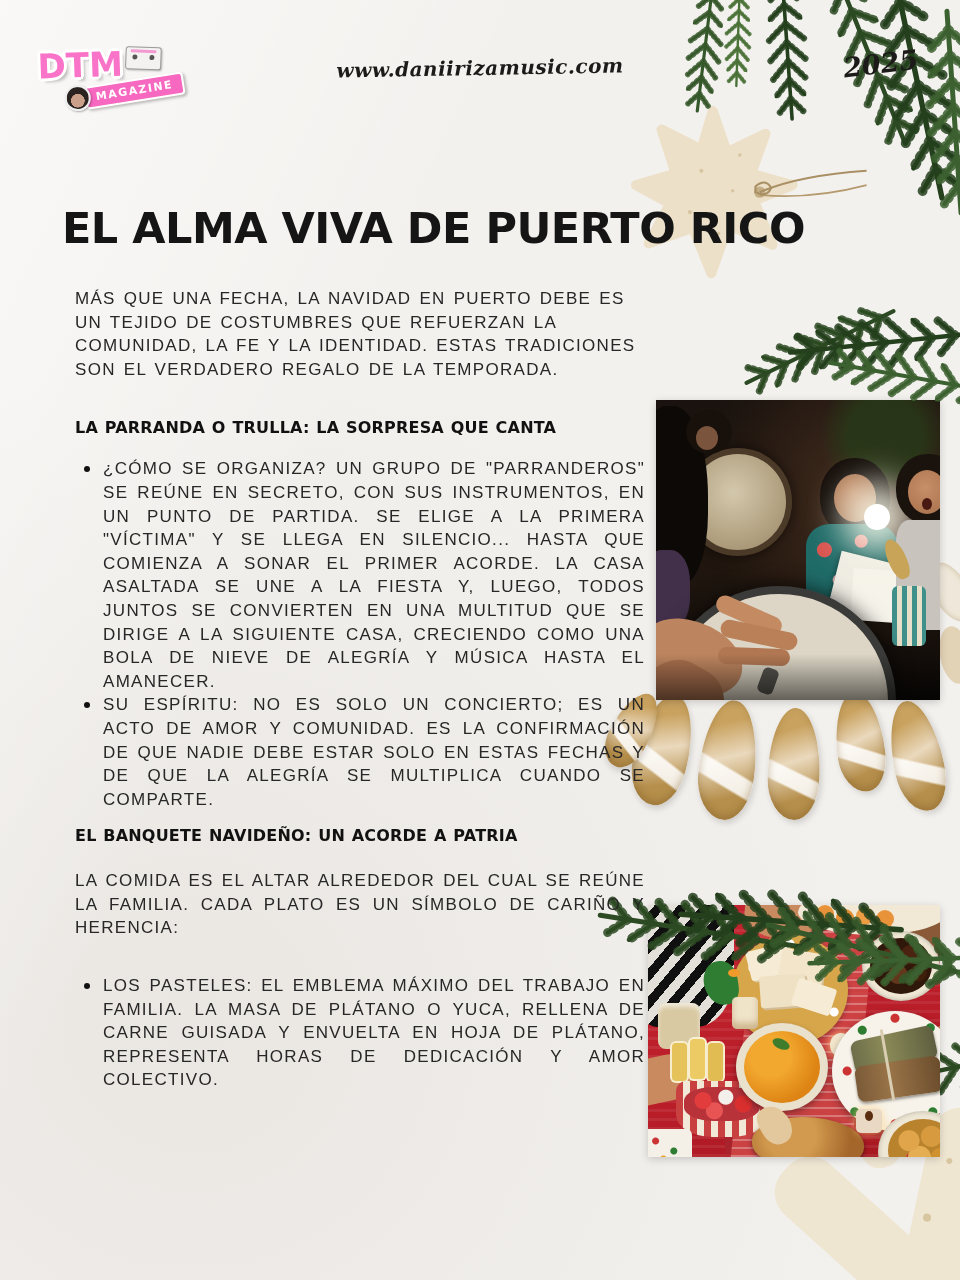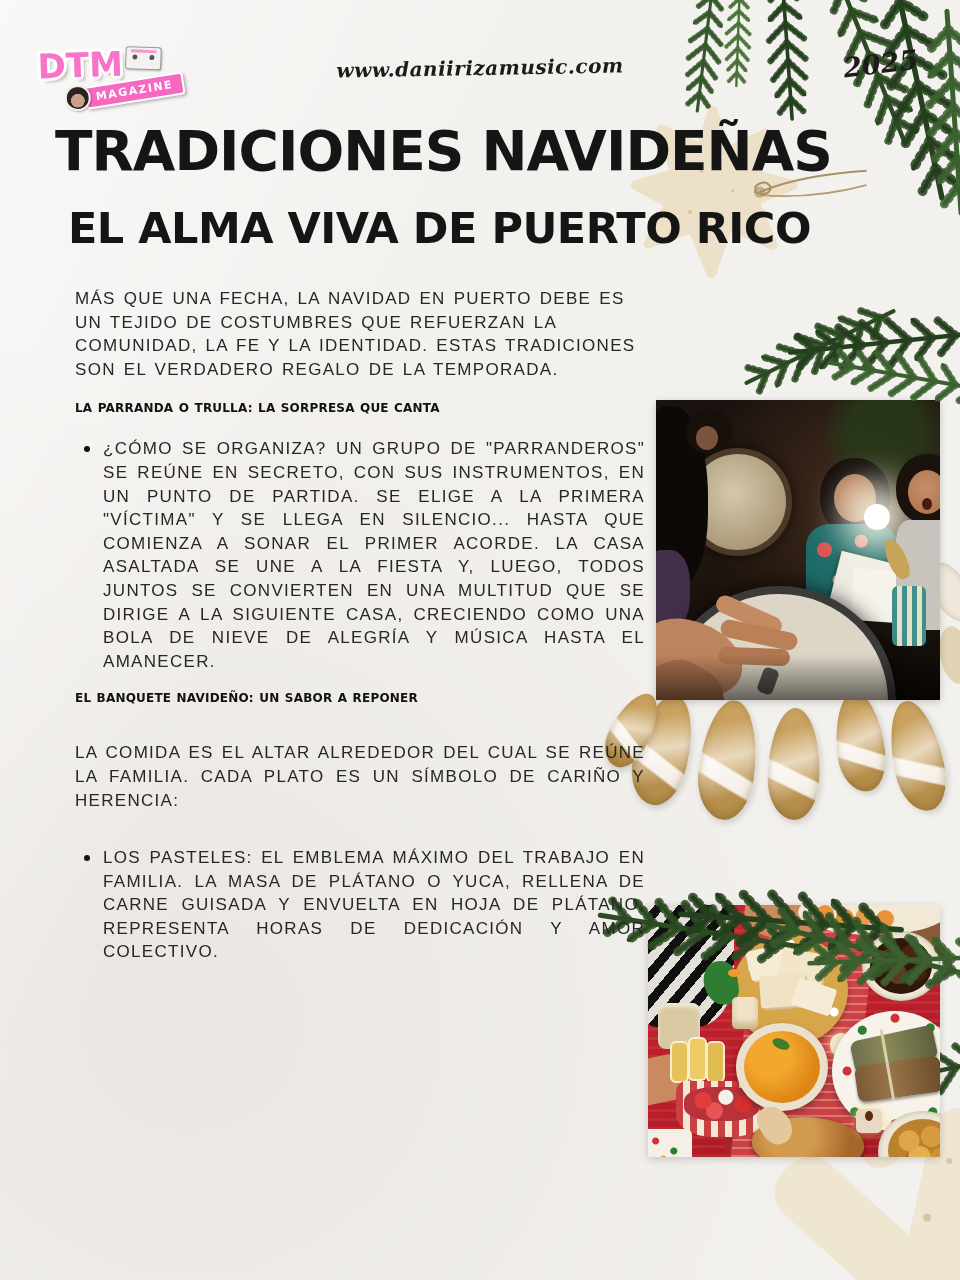--- a/index.html
+++ b/index.html
@@ -26,30 +26,30 @@
     transform:rotate(-7deg);box-shadow:2px 2px 3px rgba(0,0,0,.25);font-family:"DejaVu Sans",sans-serif;}
   .avatar{position:absolute;left:26px;top:40px;width:22px;height:22px;border-radius:50%;
     background:radial-gradient(circle at 50% 62%, #caa08a 0 38%, #2b2320 40%);border:2px solid #efefef;
     box-shadow:1px 1px 2px rgba(0,0,0,.3);z-index:2;}
   .hand{font-family:"DejaVu Serif",serif;font-style:italic;font-weight:bold;color:#1c1b1a;}
   .site{left:50%;top:56px;transform:translateX(-50%) rotate(-1deg);font-size:20px;letter-spacing:.5px;z-index:6;}
   .year{right:42px;top:48px;font-size:27px;transform:rotate(-7deg);z-index:6;}
   
   .title{left:55px;top:124px;width:860px;font-family:"DejaVu Sans",sans-serif;font-weight:bold;
     font-size:55px;letter-spacing:-1px;color:#151515;z-index:5;line-height:1;}
-  .subtitle{left:68px;top:207px;width:880px;font-family:"DejaVu Sans",sans-serif;font-weight:bold;
+  .subtitle{left:62px;top:207px;width:880px;font-family:"DejaVu Sans",sans-serif;font-weight:bold;
     font-size:43px;letter-spacing:-.5px;color:#151515;z-index:5;line-height:1;}
   
   .content{left:75px;top:287px;width:570px;z-index:4;font-size:17px;line-height:23.6px;
     letter-spacing:1.3px;word-spacing:2px;color:#272727;}
   .content p.intro{margin:0;}
-  .content h3{margin:16px 0 0 0;font-family:"DejaVu Sans",sans-serif;font-size:12px;line-height:22px;
+  .content h3{margin:36px 0 0 0;font-family:"DejaVu Sans",sans-serif;font-size:16px;line-height:22px;
     color:#111;letter-spacing:.2px;word-spacing:1px;}
   .content h3.h2{margin-top:14px;}
-  .content p.lead{margin:32px 0 0 0;text-align:justify;}
+  .content p.lead{margin:22px 0 0 0;text-align:justify;}
   .content ul{list-style:none;margin:18px 0 0 0;padding:0;}
   .content ul.l2{margin-top:34px;}
   .content li{position:relative;padding-left:28px;text-align:justify;}
   .content li::before{content:"";position:absolute;left:9px;top:9px;width:6px;height:6px;border-radius:50%;background:#111;}
   
   .sprig{position:absolute;overflow:visible;z-index:1;}
   .z3{z-index:3;}
   
   .star-svg{left:633px;top:70px;width:235px;height:245px;z-index:1;overflow:visible;}
   .flake-svg{left:700px;top:1130px;width:420px;height:300px;z-index:1;overflow:visible;}
@@ -199,32 +199,32 @@
         <b></b>
         <i class="l"></i>
         <i class="r"></i>
       </span>
     <span class="avatar"></span>
     <span class="mag-badge">MAGAZINE</span>
   </div>
   <div class="abs hand site">www.daniirizamusic.com</div>
   <div class="abs hand year">2025</div>
 
-  <div class="abs title">TRADICIONES NAVIDEÑAS</div>
   <div class="abs subtitle">EL ALMA VIVA DE PUERTO RICO</div>
 
   <div class="abs content">
     <p class="intro">MÁS QUE UNA FECHA, LA NAVIDAD EN PUERTO DEBE ES UN TEJIDO DE COSTUMBRES QUE REFUERZAN LA COMUNIDAD, LA FE Y LA IDENTIDAD. ESTAS TRADICIONES SON EL VERDADERO REGALO DE LA TEMPORADA.</p>
 
     <h3>LA PARRANDA O TRULLA: LA SORPRESA QUE CANTA</h3>
     <ul>
       <li>¿CÓMO SE ORGANIZA? UN GRUPO DE "PARRANDEROS" SE REÚNE EN SECRETO, CON SUS INSTRUMENTOS, EN UN PUNTO DE PARTIDA. SE ELIGE A LA PRIMERA "VÍCTIMA" Y SE LLEGA EN SILENCIO... HASTA QUE COMIENZA A SONAR EL PRIMER ACORDE. LA CASA ASALTADA SE UNE A LA FIESTA Y, LUEGO, TODOS JUNTOS SE CONVIERTEN EN UNA MULTITUD QUE SE DIRIGE A LA SIGUIENTE CASA, CRECIENDO COMO UNA BOLA DE NIEVE DE ALEGRÍA Y MÚSICA HASTA EL AMANECER.</li>
+      <li>SU ESPÍRITU: NO ES SOLO UN CONCIERTO; ES UN ACTO DE AMOR Y COMUNIDAD. ES LA CONFIRMACIÓN DE QUE NADIE DEBE ESTAR SOLO EN ESTAS FECHAS Y DE QUE LA ALEGRÍA SE MULTIPLICA CUANDO SE COMPARTE.</li>
     </ul>
 
-    <h3 class="h2">EL BANQUETE NAVIDEÑO: UN SABOR A REPONER</h3>
+    <h3 class="h2">EL BANQUETE NAVIDEÑO: UN ACORDE A PATRIA</h3>
     <p class="lead">LA COMIDA ES EL ALTAR ALREDEDOR DEL CUAL SE REÚNE LA FAMILIA. CADA PLATO ES UN SÍMBOLO DE CARIÑO Y HERENCIA:</p>
     <ul class="l2">
       <li>LOS PASTELES: EL EMBLEMA MÁXIMO DEL TRABAJO EN FAMILIA. LA MASA DE PLÁTANO O YUCA, RELLENA DE CARNE GUISADA Y ENVUELTA EN HOJA DE PLÁTANO, REPRESENTA HORAS DE DEDICACIÓN Y AMOR COLECTIVO.</li>
 
     </ul>
   </div>
 
   <div class="photo photo1">
     <div class="art" style="right:-20px;top:-20px;width:150px;height:110px;background:radial-gradient(circle,#273a18 0 40%,rgba(39,58,24,0) 70%);opacity:.8"></div>
 

